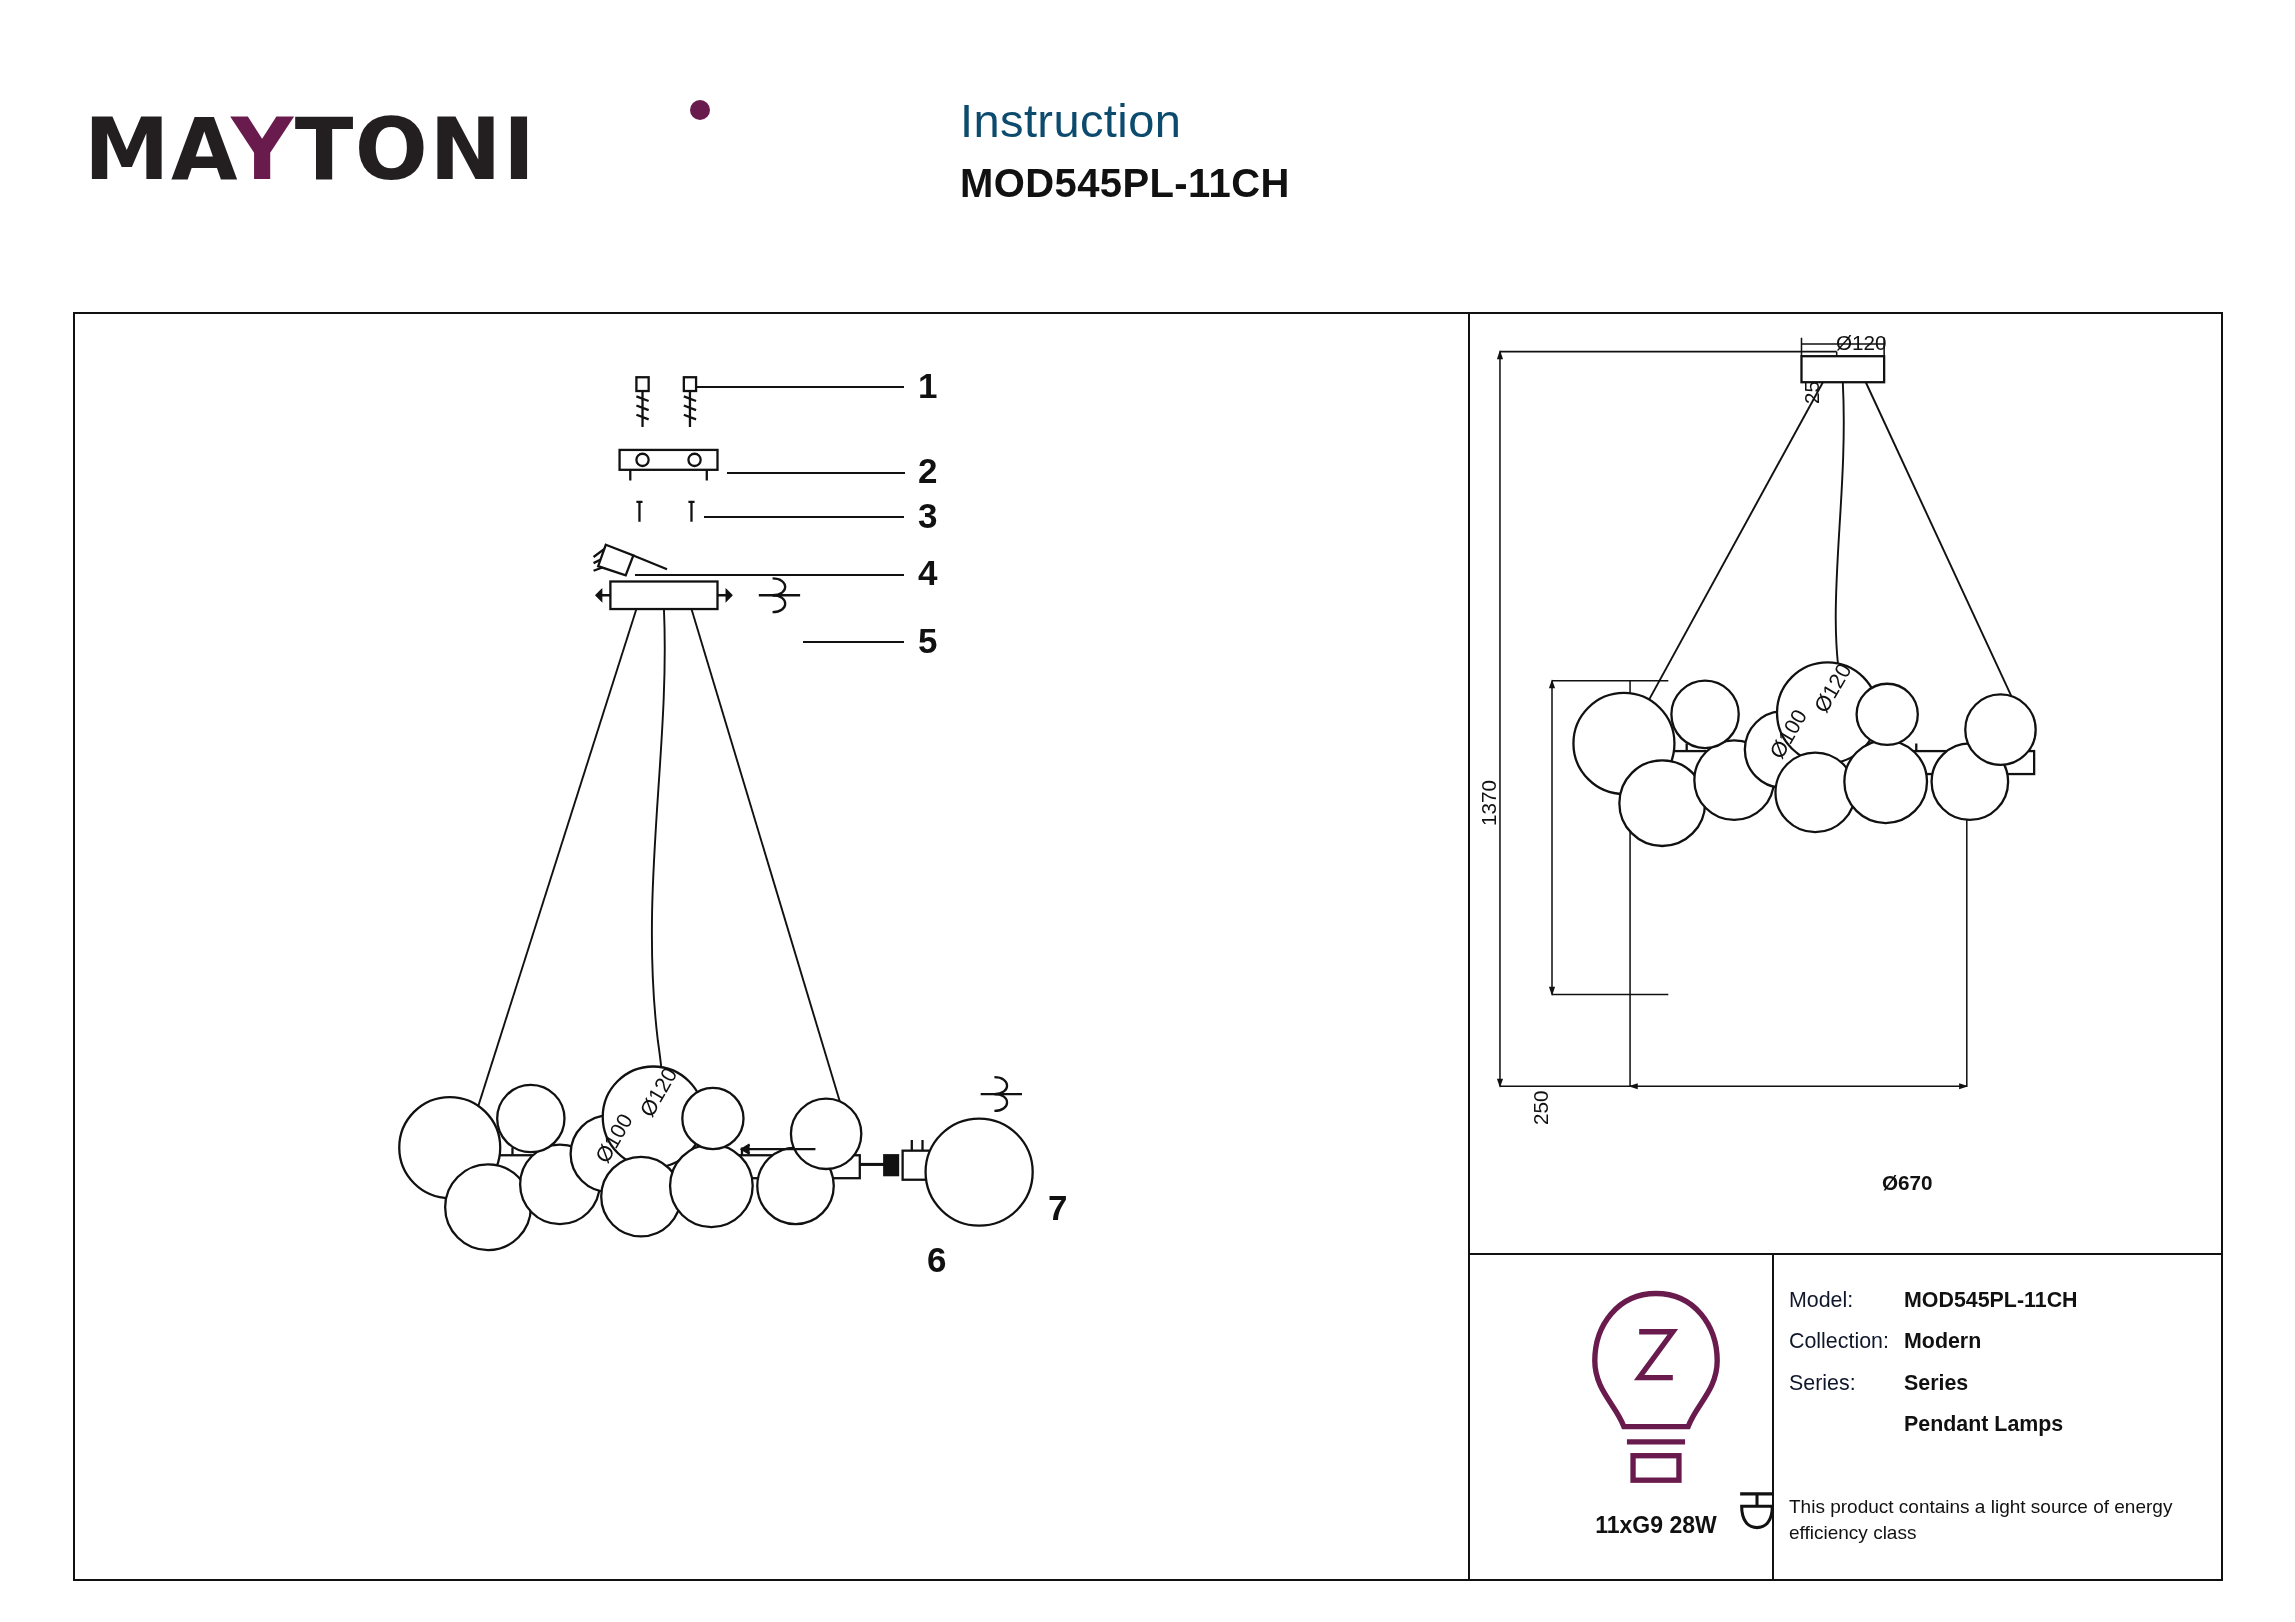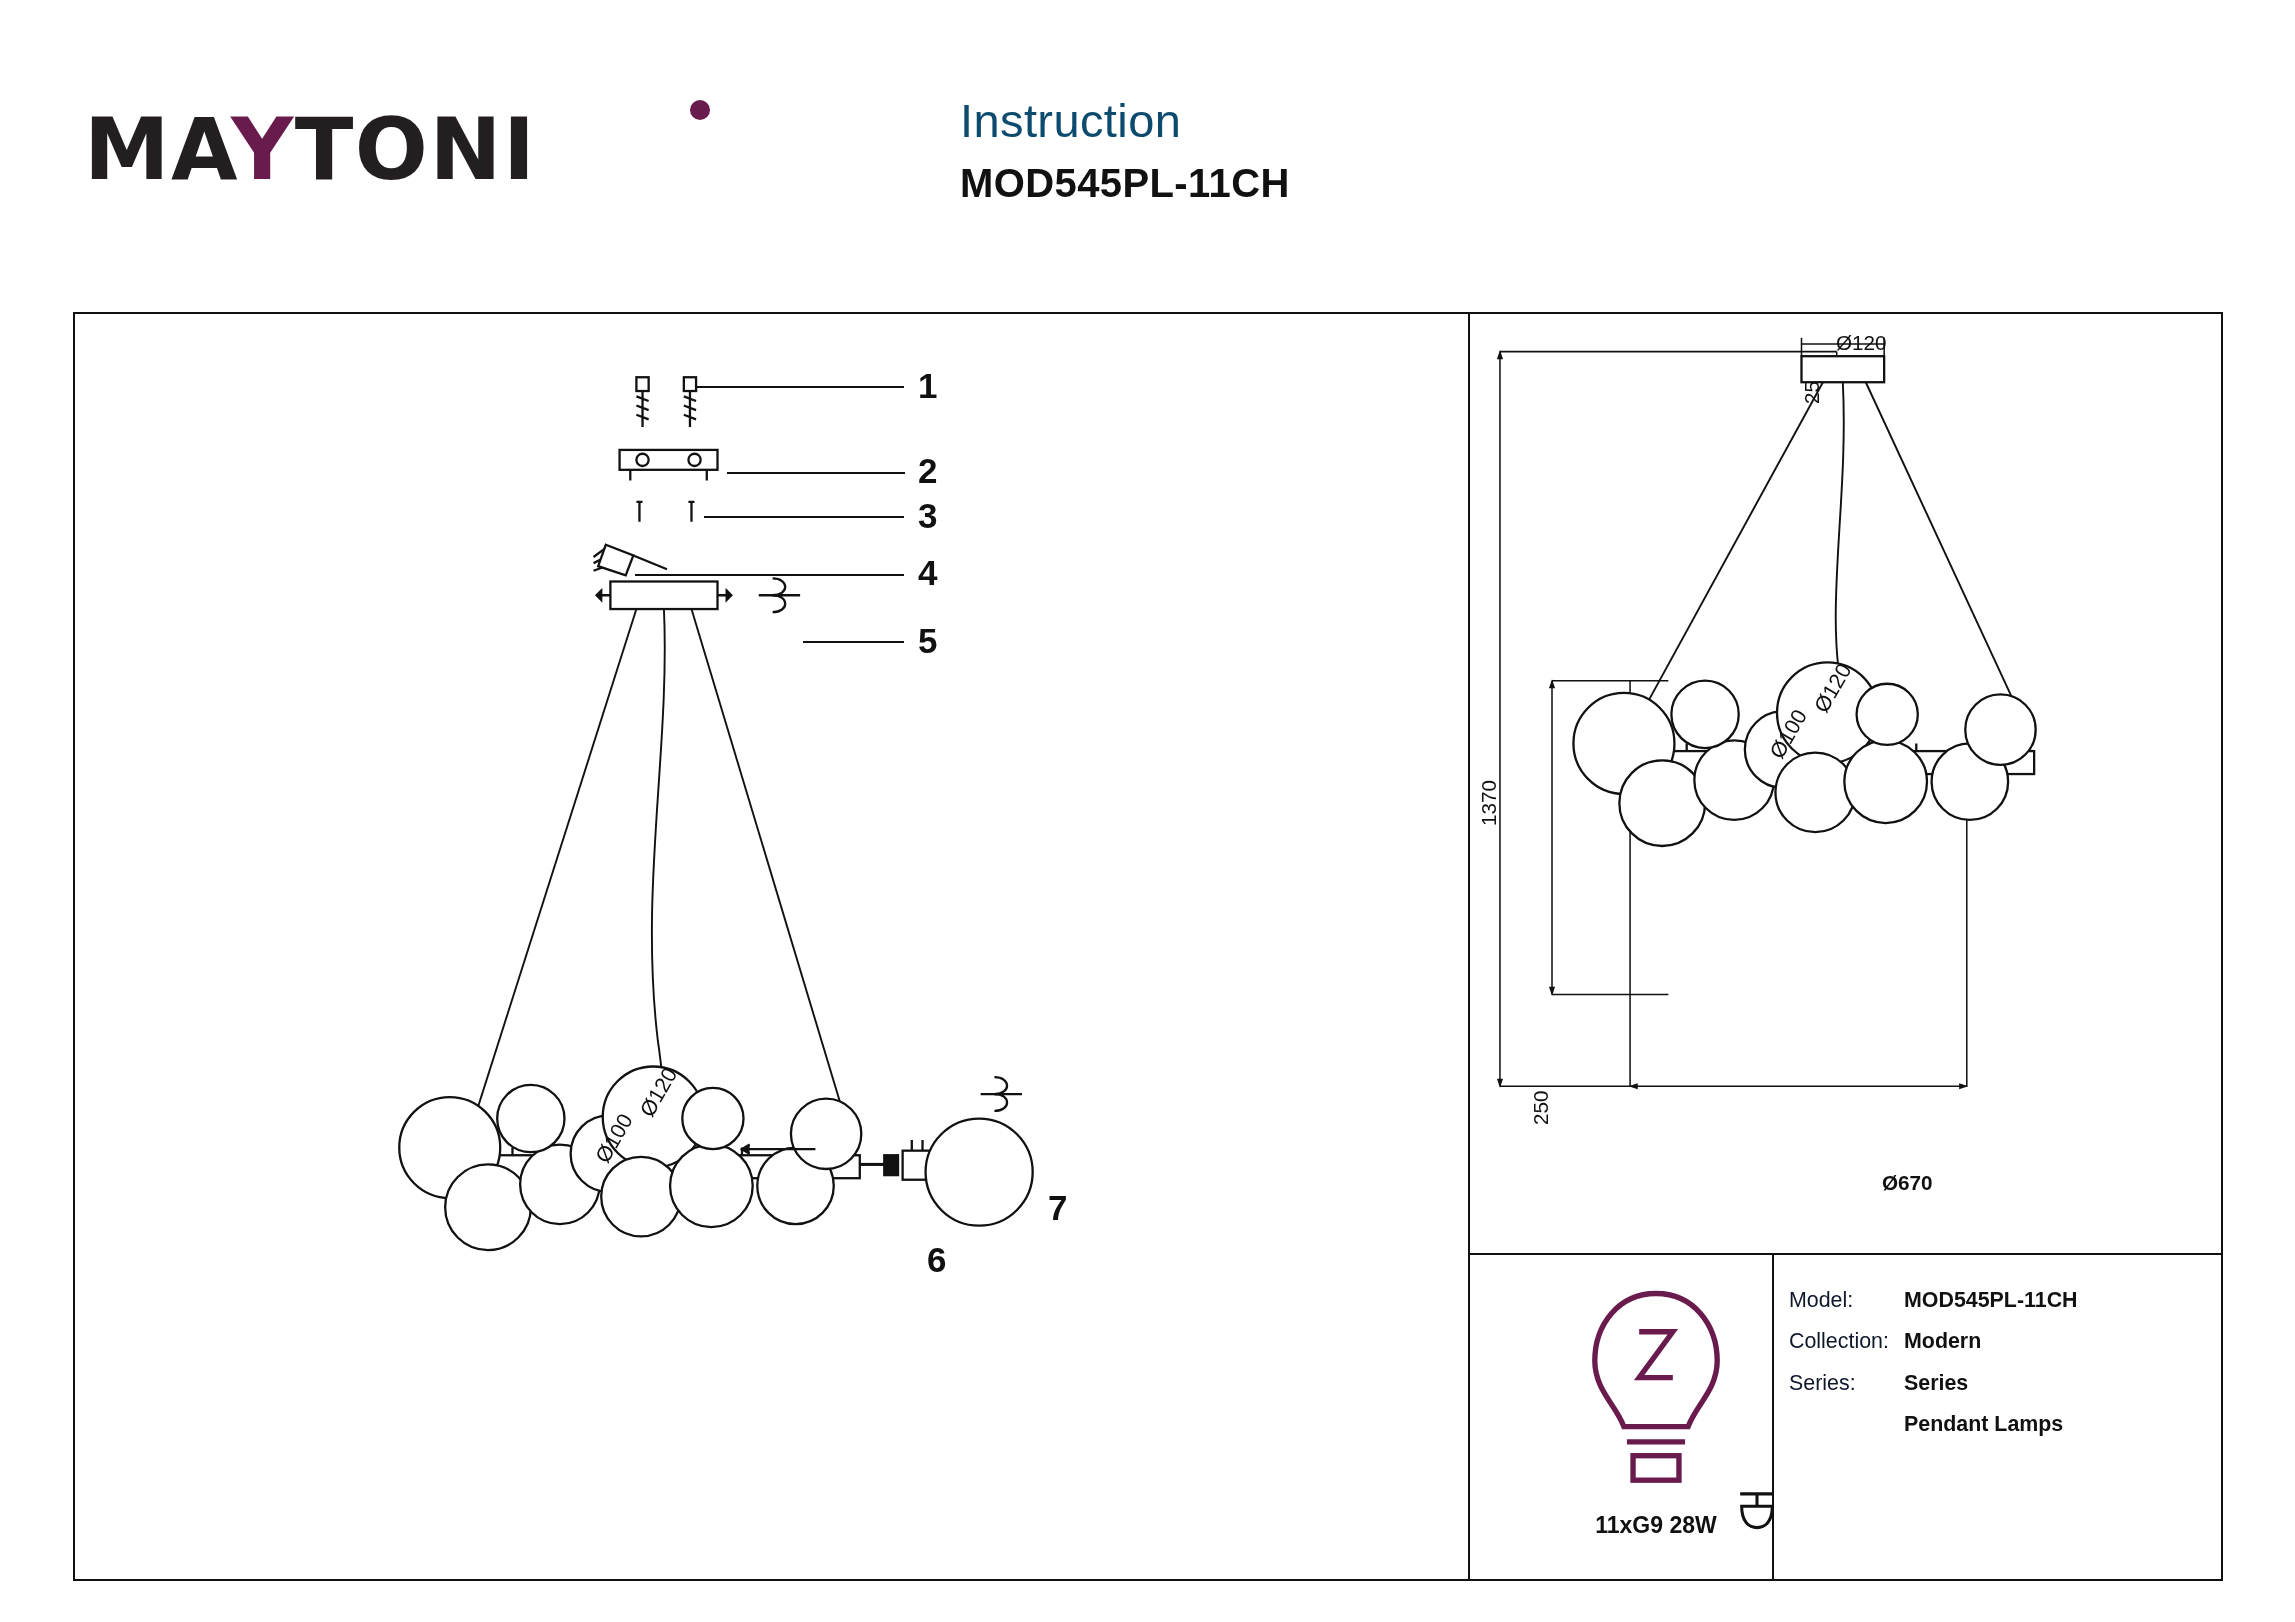--- a/index.html
+++ b/index.html
@@ -443,14 +443,15 @@
   </div>
 
   <svg class="energy-icon" width="46" height="54" viewBox="0 0 60 70">
     <g stroke="#111" stroke-width="4" fill="none">
       <path d="M8 14 L52 14"></path>
       <path d="M30 14 L30 30"></path>
       <path d="M10 30 L50 30 C50 48 42 58 30 58 C18 58 10 48 10 30 Z"></path>
     </g>
   </svg>
 
+  <div class="energy-note">This product contains a light source of energy efficiency class</div>
 </div>
 
 
 </body></html>

